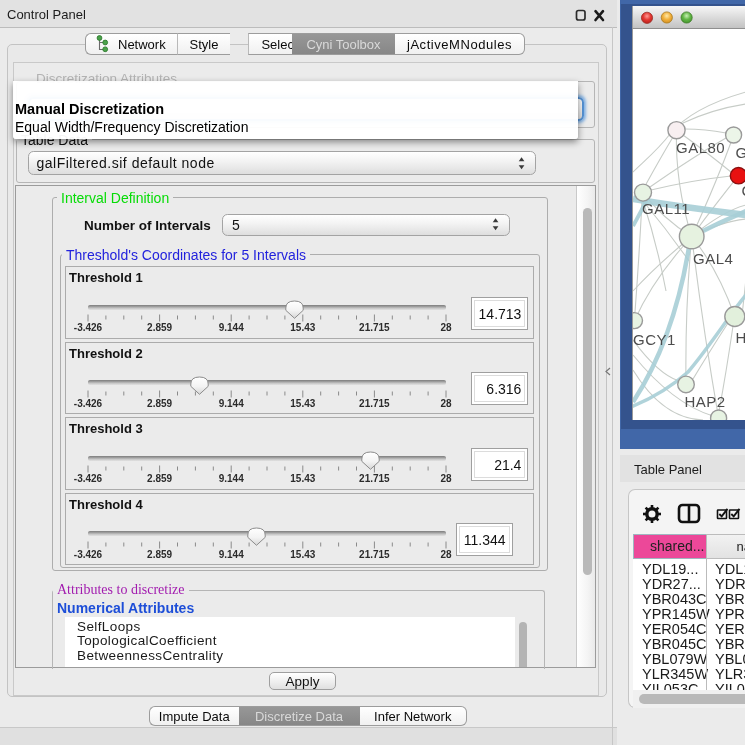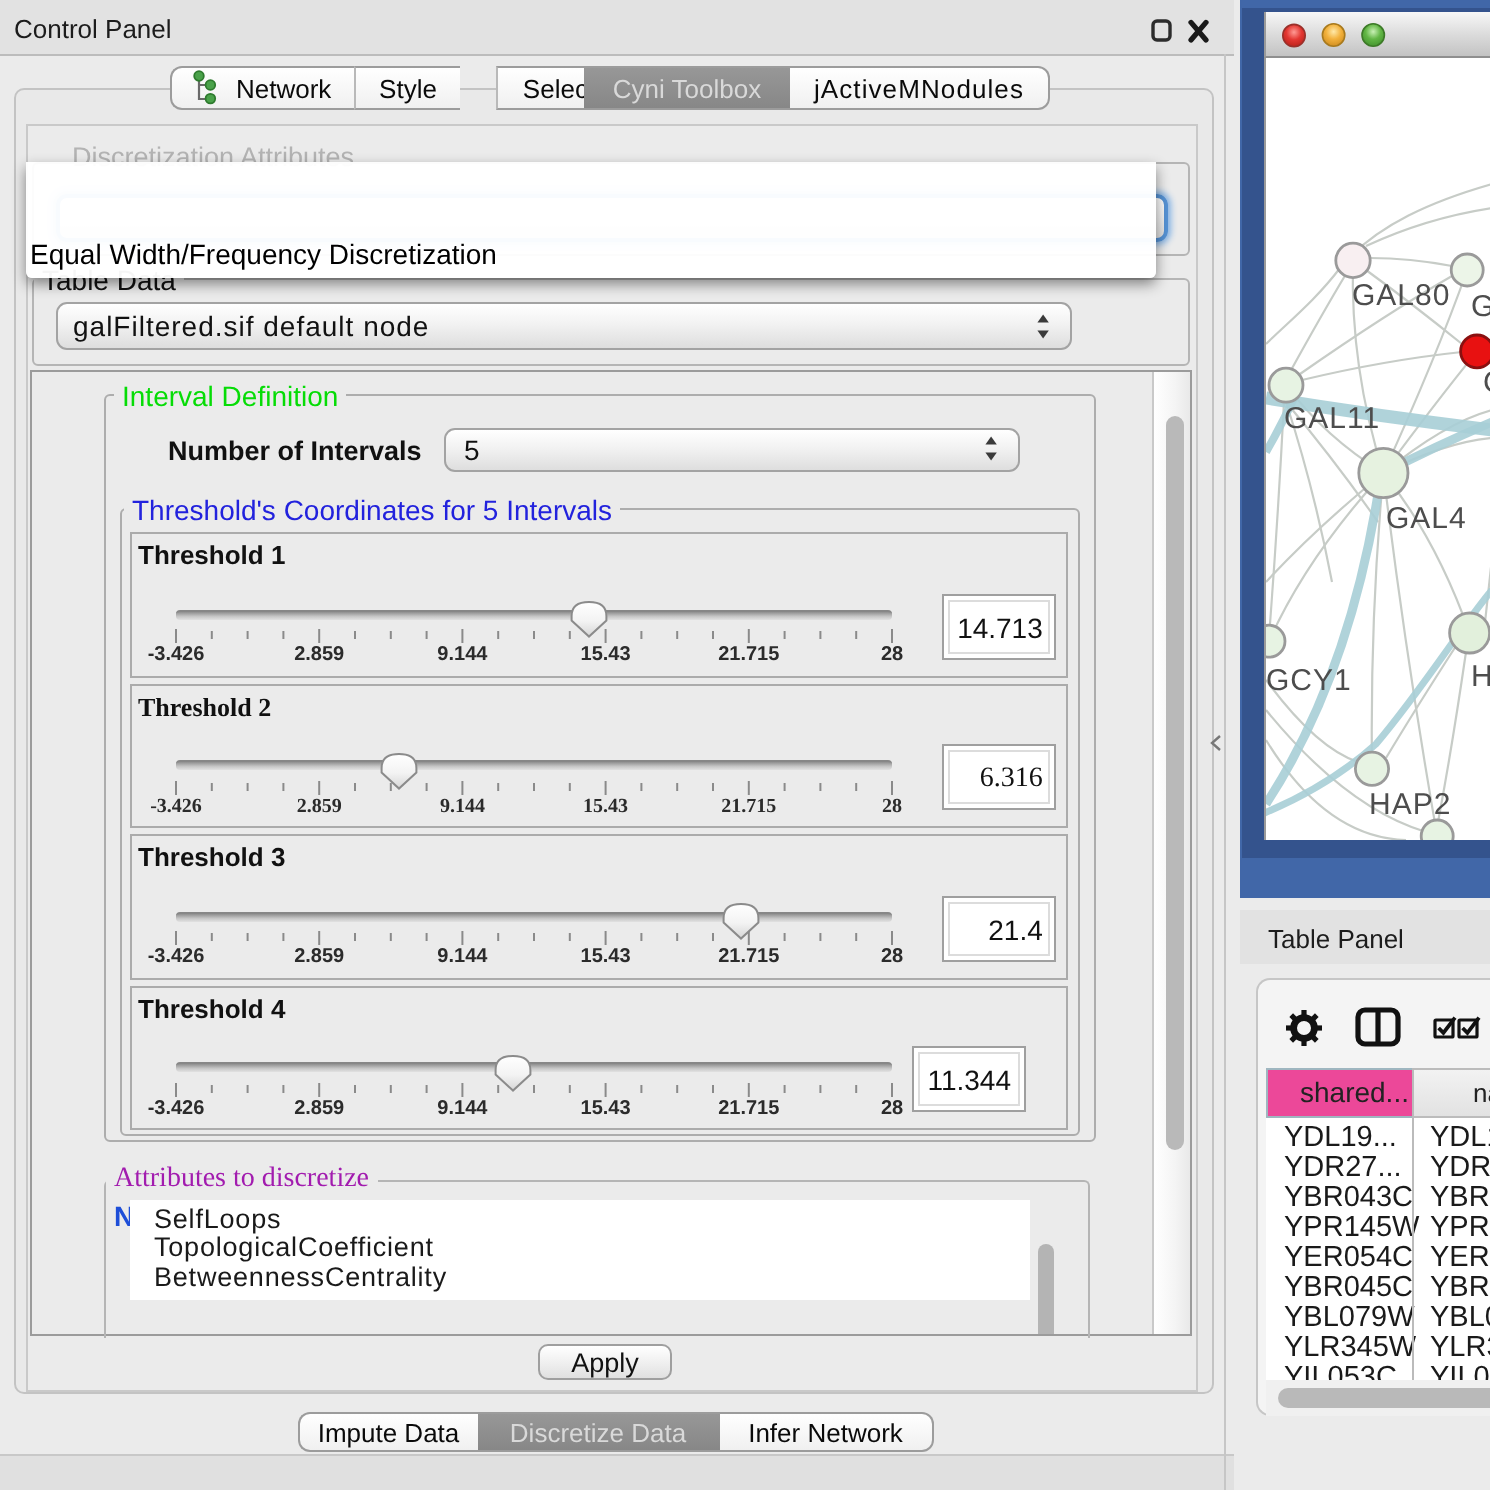--- a/index.html
+++ b/index.html
@@ -133,21 +133,21 @@
         <linearGradient id="tg266" x1="0" y1="0" x2="0" y2="1">
           <stop offset="0" stop-color="#ffffff"></stop>
           <stop offset="0.55" stop-color="#f3f3f3"></stop>
           <stop offset="1" stop-color="#d6d6d6"></stop>
         </linearGradient>
       </defs>
       <path d="M0.8 8 Q0.8 1 9.5 1 Q18.2 1 18.2 8 L18.2 10.3 L9.5 18.3 L0.8 10.3 Z" fill="url(#tg266)" stroke="#8b8b8b" stroke-width="1"></path>
     </svg>
   <div class="vbox" style="left:405.9px;top:29.5px;">14.713</div>
 </div>
-<div class="panelb" style="left:64.5px;top:341.5px;width:467px;height:70.5px;background:transparent;font-family:Liberation Serif, serif;">
+<div class="panelb" style="left:64.5px;top:341.5px;width:467px;height:70.5px;background:transparent;">
   <div class="thtitle">Threshold 2</div>
   <div class="track" style="left:22.5px;top:37.5px;width:358px;"></div>
   <svg style="position:absolute;left:1.5px;top:0;" width="465" height="70" viewBox="0 0 465 70">
       <line x1="21.0" y1="47.5" x2="21.0" y2="54.5" stroke="#8a8a8a" stroke-width="1"></line>
       <line x1="38.9" y1="48.5" x2="38.9" y2="52.5" stroke="#8a8a8a" stroke-width="1"></line>
       <line x1="56.8" y1="48.5" x2="56.8" y2="52.5" stroke="#8a8a8a" stroke-width="1"></line>
       <line x1="74.7" y1="48.5" x2="74.7" y2="52.5" stroke="#8a8a8a" stroke-width="1"></line>
       <line x1="92.6" y1="47.5" x2="92.6" y2="54.5" stroke="#8a8a8a" stroke-width="1"></line>
       <line x1="110.5" y1="48.5" x2="110.5" y2="52.5" stroke="#8a8a8a" stroke-width="1"></line>
       <line x1="128.4" y1="48.5" x2="128.4" y2="52.5" stroke="#8a8a8a" stroke-width="1"></line>
@@ -269,21 +269,21 @@
         </linearGradient>
       </defs>
       <path d="M0.8 8 Q0.8 1 9.5 1 Q18.2 1 18.2 8 L18.2 10.3 L9.5 18.3 L0.8 10.3 Z" fill="url(#tg492)" stroke="#8b8b8b" stroke-width="1"></path>
     </svg>
   <div class="vbox" style="left:390px;top:29.5px;">11.344</div>
 </div>
 
 <div class="gtitle" style="left:53px;top:582px;color:#a21caf;font-family:Liberation Serif, serif;">Attributes to discretize</div>
 <div class="grp" style="left:52px;top:590px;width:491px;height:78px;border-bottom:none;border-radius:3px 3px 0 0;"></div>
 <div class="abs" style="left:57px;top:600px;font-size:14px;font-weight:bold;color:#1d4ed8;">Numerical Attributes</div>
-<div class="abs" style="left:65px;top:600px;width:450px;height:50px;background:#ffffff;overflow:hidden;">
+<div class="abs" style="left:65px;top:617px;width:450px;height:50px;background:#ffffff;overflow:hidden;">
   <div style="position:absolute;left:12px;top:2.5px;font-size:13.5px;color:#1a1a1a;line-height:14.5px;letter-spacing:0.4px;">SelfLoops<br>TopologicalCoefficient<br>BetweennessCentrality</div>
 </div>
 <div class="abs" style="left:519px;top:622px;width:8px;height:45px;background:#b4b4b4;border-radius:4px 4px 0 0;"></div>
 
 <div class="abs" style="left:269px;top:672px;width:67px;height:18px;background:linear-gradient(180deg,#ffffff,#ededed 60%,#e0e0e0);border:1px solid #9f9f9f;border-radius:5px;font-size:13.5px;text-align:center;line-height:17px;color:#111;box-sizing:border-box;">Apply</div>
 
 <div class="btab" style="left:149px;width:89.5px;border-left:1px solid #9c9c9c;border-radius:6px 0 0 6px;">Impute Data</div>
 <div class="btab seldark" style="left:238.5px;width:121px;">Discretize Data</div>
 <div class="btab" style="left:359.5px;width:107.5px;border-right:1px solid #9c9c9c;border-radius:0 6px 6px 0;">Infer Network</div>
 
@@ -426,14 +426,15 @@
       <div class="abs trow" style="left:642px;top:681.3px;">YIL053C</div>
       <div class="abs trow" style="left:715px;top:681.3px;">YIL0</div>
     </div>
   </div>
 <div class="abs" style="left:706px;top:534px;width:1px;height:156px;background:#bbbbbb;"></div>
 <div class="abs" style="left:633px;top:690px;width:112px;height:18px;background:#f0f0f0;"></div>
 <div class="abs" style="left:639px;top:694px;width:106px;height:10px;background:#b9b9b9;border-radius:5px 0 0 5px;"></div>
 
 <div class="abs" style="left:36px;top:71px;font-size:13.5px;color:#b3b3b3;">Discretization Attributes</div>
 <div class="abs" style="left:13px;top:81px;width:565px;height:58px;z-index:10;background:rgba(255,255,255,0.96);border-radius:0 0 3px 3px;box-shadow:0 3px 7px rgba(0,0,0,0.45);">
+  <div style="position:absolute;left:2px;top:20px;font-size:14.5px;font-weight:bold;color:#000;">Manual Discretization</div>
   <div style="position:absolute;left:2px;top:37.5px;font-size:14px;color:#000;">Equal Width/Frequency Discretization</div>
 </div>
 
 </body></html>

